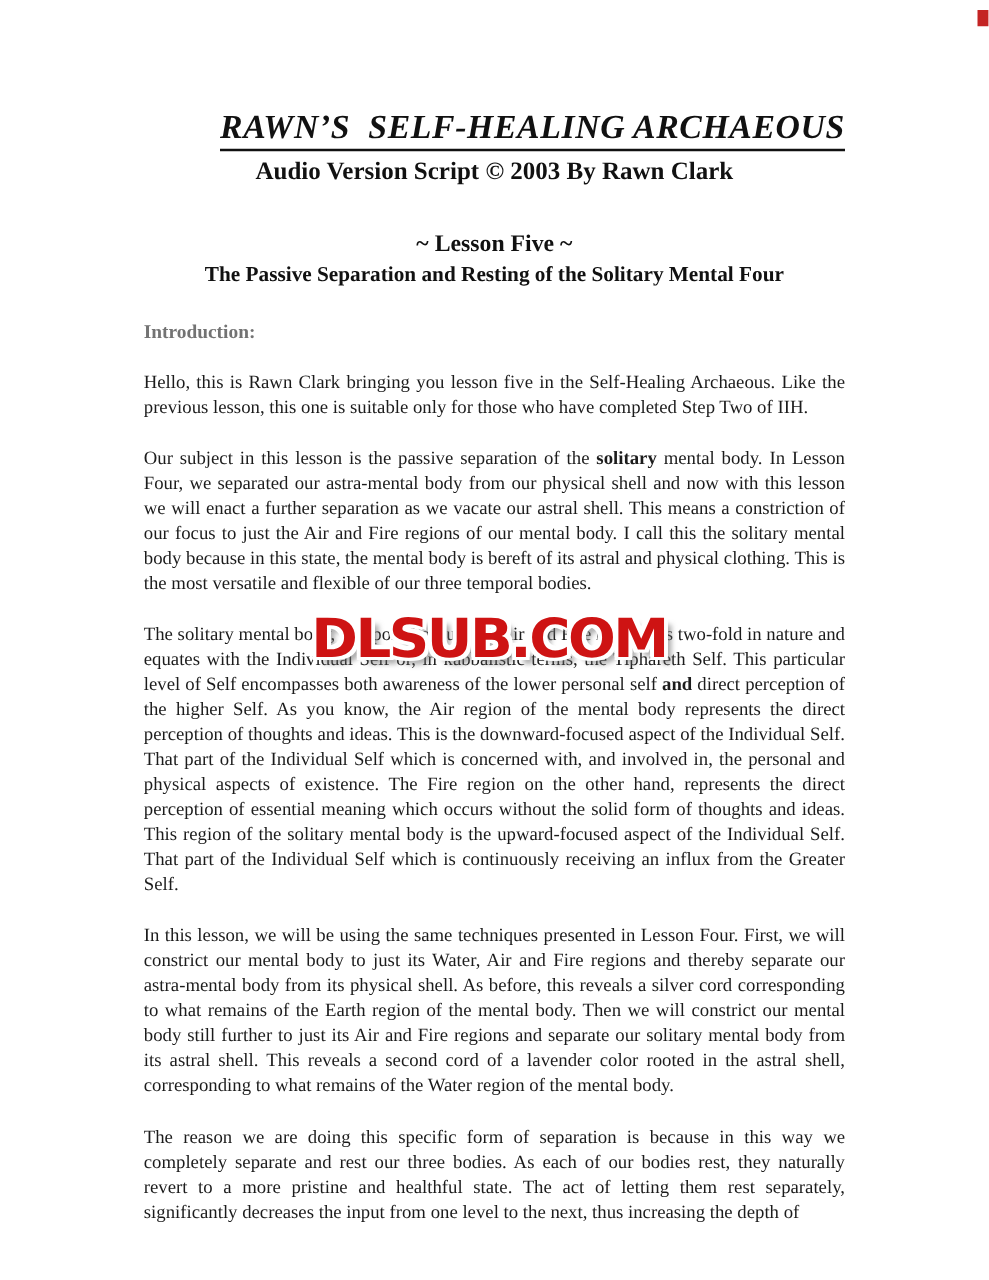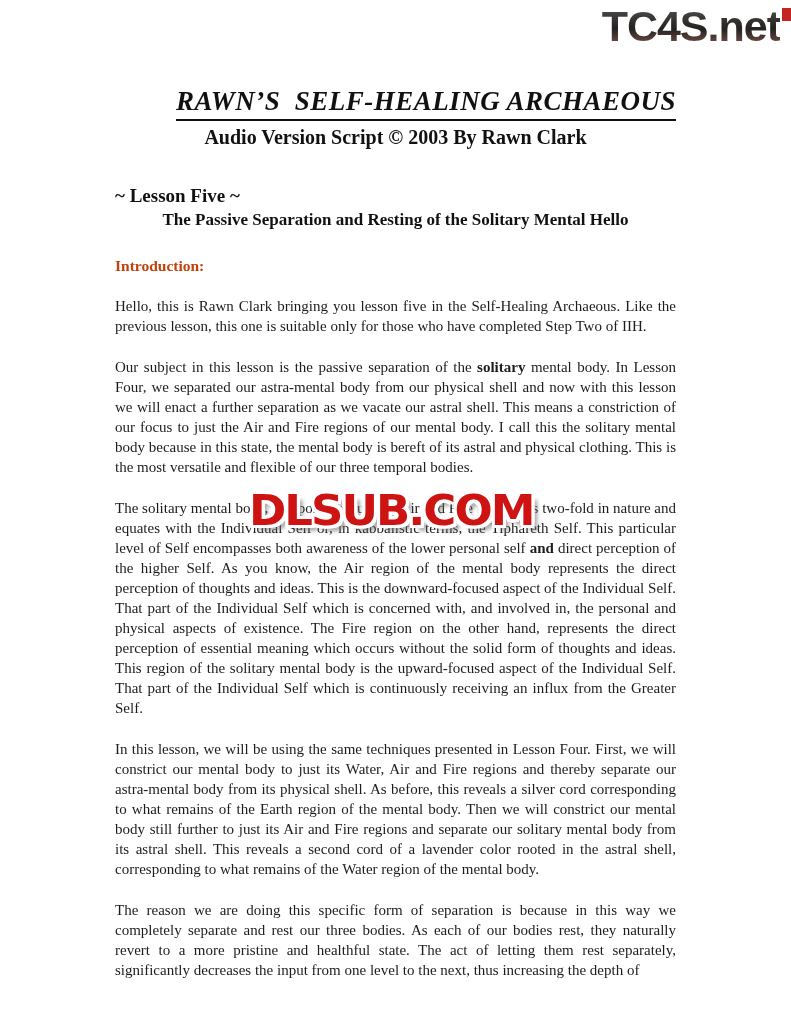--- a/index.html
+++ b/index.html
@@ -34,29 +34,29 @@
     letter-spacing:0.5px; color:#111;
   }
   .doc-title .underlined{
     display:inline-block; border-bottom:2.5px solid #111; padding-bottom:2px;
   }
   .doc-subtitle{
     margin-top:5px; text-align:center;
     font-weight:bold; font-size:20px; color:#111;
   }
   .lesson-heading{
-    margin-top:36px; 
+    margin-top:36px; text-align:center;
     font-weight:bold; font-size:19px; color:#111;
   }
   .lesson-subheading{
     margin-top:3px; text-align:center;
     font-weight:bold; font-size:17px; color:#111;
   }
   .section-heading{
-    margin-top:27px; font-weight:bold; font-size:15.5px; color:#c2410c;
+    margin-top:27px; font-weight:bold; font-size:15.5px; color:#737373;
   }
   .body-para{
     margin:21px 0 0 0;
     font-size:15px; line-height:20px;
     text-align:justify; color:#1c1c1c;
   }
   .bold-italic{font-weight:bold; margin-top:16px;}
   .italic{}
 
   
@@ -86,29 +86,28 @@
        0   -3px 0 #ffffff, 0    3px 0 #ffffff,
       -3px  0   0 #ffffff, 3px  0   0 #ffffff,
        5px  5px 3px rgba(105,105,105,0.6);
   }
 </style>
 </head>
 <body>
 
 <div class="page">
 
-  <div class="tc4s">TC4S.net</div>
   <div class="red-chip"></div>
 
   <div class="content">
     <h1 class="doc-title"><span class="underlined">RAWN’S&nbsp; SELF-HEALING ARCHAEOUS</span></h1>
     <div class="doc-subtitle">Audio Version Script © 2003 By Rawn Clark</div>
 
     <div class="lesson-heading">~ Lesson Five ~</div>
-    <div class="lesson-subheading">The Passive Separation and Resting of the Solitary Mental Hello</div>
+    <div class="lesson-subheading">The Passive Separation and Resting of the Solitary Mental Four</div>
 
     <div class="section-heading">Introduction:</div>
 
     <div>
         <p class="body-para"><span>Hello, this is Rawn Clark bringing you lesson five in the Self-Healing Archaeous.  Like the previous lesson, this one is suitable only for those who have completed Step Two of IIH.</span></p>
         <p class="body-para"><span>Our subject in this lesson is the passive separation of the </span><span class="bold-italic">solitary</span><span> mental body.  In Lesson Four, we separated our astra-mental body from our physical shell and now with this lesson we will enact a further separation as we vacate our astral shell.  This means a constriction of our focus to just the Air and Fire regions of our mental body.  I call this the solitary mental body because in this state, the mental body is bereft of its astral and physical clothing.  This is the most versatile and flexible of our three temporal bodies.</span></p>
         <p class="body-para"><span>The solitary mental body, composed of just the Air and Fire regions, is two-fold in nature and equates with the Individual Self or, in kabbalistic terms, the Tiphareth Self.  This particular level of Self encompasses both awareness of the lower personal self </span><span class="bold-italic">and</span><span> direct perception of the higher Self.  As you know, the Air region of the mental body represents the direct perception of thoughts and ideas.  This is the downward-focused aspect of the Individual Self.  That part of the Individual Self which is concerned with, and involved in, the personal and physical aspects of existence.  The Fire region on the other hand, represents the direct perception of essential meaning which occurs without the solid form of thoughts and ideas.  This region of the solitary mental body is the upward-focused aspect of the Individual Self.  That part of the Individual Self which is continuously receiving an influx from the Greater Self.</span></p>
         <p class="body-para"><span>In this lesson, we will be using the same techniques presented in Lesson Four.  First, we will constrict our mental body to just its Water, Air and Fire regions and thereby separate our astra-mental body from its physical shell.  As before, this reveals a silver cord corresponding to what remains of the Earth region of the mental body.  Then we will constrict our mental body still further to just its Air and Fire regions and separate our solitary mental body from its astral shell.  This reveals a second cord of a lavender color rooted in the astral shell, corresponding to what remains of the Water region of the mental body.</span></p>
         <p class="body-para"><span>The reason we are doing this specific form of separation is because in this way we completely separate and rest our three bodies.  As each of our bodies rest, they naturally revert to a more pristine and healthful state.  The act of letting them rest separately, significantly decreases the input from one level to the next, thus increasing the </span><span class="italic">depth</span><span> of</span></p>
       </div>

